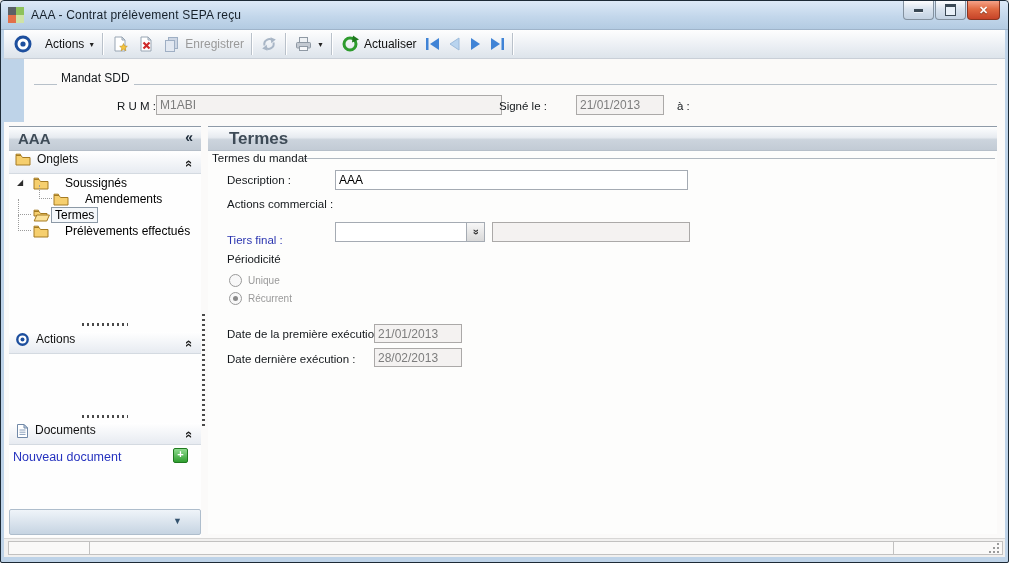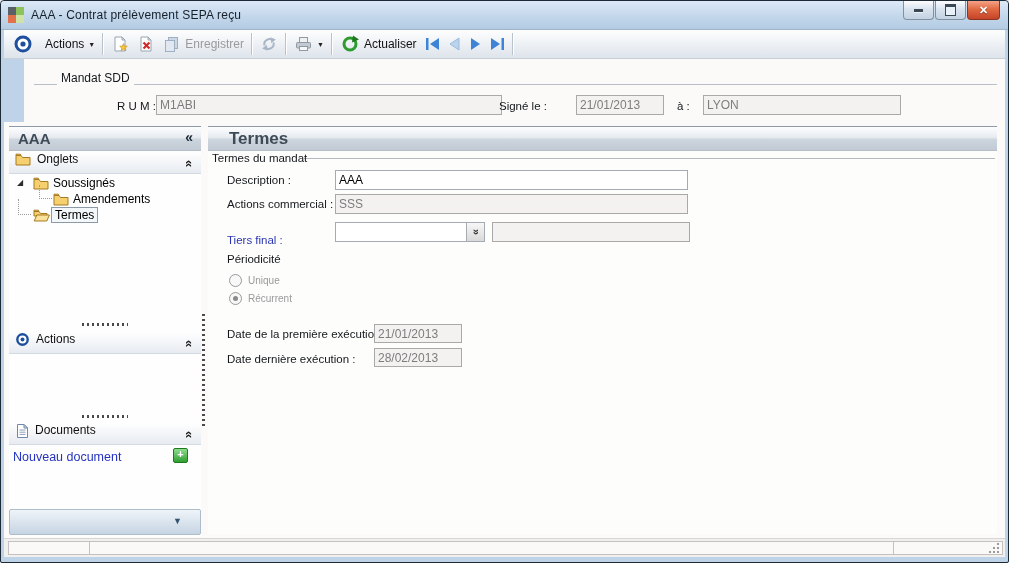--- a/index.html
+++ b/index.html
@@ -50,21 +50,21 @@
   .sidebar{position:absolute;left:5px;top:4px;width:192px;height:411px;background:#fefefe;}
   .sb-head{position:absolute;left:0;top:0;right:0;height:23px;font-size:15px;}
   .sb-head .t{margin-left:9px;}
   .sb-collapse{position:absolute;right:8px;top:2px;font-size:14px;font-weight:bold;color:#1c2a38;}
   .sb-sect{position:absolute;left:0;right:0;height:21px;font-size:12px;}
   .sb-sect .ic{margin:0 6px 0 6px;display:flex;}
   .sb-sect .chev{position:absolute;right:8px;top:4px;}
   .treerow{position:absolute;left:0;height:16px;display:flex;align-items:center;font-size:12px;color:#000;}
   .expander{position:absolute;left:6px;top:4px;font-size:8px;color:#2c2c2c;}
   .conn{position:absolute;border-left:1px dotted #9b9b9b;border-bottom:1px dotted #9b9b9b;}
-  .tlabel{margin-left:4px;}
+  .tlabel{margin-left:16px;}
   .tlabel.sel{border:1px solid #8c99a6;background:#f4f7fa;padding:0 3px;margin-left:1px;}
   .dots-h{position:absolute;height:3px;width:46px;left:73px;
           background:repeating-linear-gradient(90deg,#4a4a4a 0 2px,transparent 2px 5px);}
   .link{color:#2633bf;font-size:12.5px;}
   .plusbtn{position:absolute;width:13px;height:13px;border:1px solid #1f7a1f;border-radius:2px;
            background:linear-gradient(#8fdc8f,#2f9e2f);color:#fff;font-weight:bold;font-size:11px;line-height:11px;
            text-align:center;}
   .sb-footer{position:absolute;left:0;right:0;top:383px;height:26px;border:1px solid #aebdcc;border-radius:2px;
              background:linear-gradient(#eff4f9,#c6d4e2);box-sizing:border-box;}
   .sb-footer .arr{position:absolute;right:18px;top:6px;font-size:9px;color:#33526e;}
@@ -208,21 +208,20 @@
   </div>
 
   <div class="toppanel">
     <div class="grp-line" style="left:10px;right:8px;top:25px;"></div>
     <div class="grp-label" style="left:33px;top:12px;">Mandat SDD</div>
     <div class="flabel" style="left:20px;width:112px;top:41px;text-align:right;">R U M :</div>
     <input class="inp dis" style="left: 132px; top: 36px; width: 338px;" readonly="" value="M1ABI">
     <div class="flabel" style="left:475px;top:41px;">Signé le :</div>
     <input class="inp dis" style="left: 552px; top: 36px; width: 80px;" readonly="" value="21/01/2013">
     <div class="flabel" style="left:653px;top:41px;">à :</div>
-    <input class="inp dis" style="left: 679px; top: 36px; width: 190px;" readonly="" value="LYON">
   </div>
 
   <div class="bodyarea">
 
     <div class="sidebar">
       <div class="sb-head panelhead">
         <span class="t">AAA</span>
         <span class="sb-collapse">«</span>
       </div>
 
@@ -250,20 +249,27 @@
           </svg>
         <span class="tlabel">Amendements</span>
       </div>
       <div class="treerow" style="top:81px;left:24px;">
         <span class="conn" style="left:-15px;top:-8px;width:12px;height:15px;"></span>
         <svg width="17" height="14">
           <path d="M1 3.5 h5 l1.5 2 h6.5 v2.5 h-13 z M1 3.5 v-1.3 h4.3 l0.7 1.3" fill="#f6cf6e" stroke="#a57b22"></path>
           <path d="M3.8 7 h12.6 l-2.6 6 H1.2 z" fill="#fbe29a" stroke="#a57b22"></path>
         </svg>
         <span class="tlabel sel">Termes</span>
+      </div>
+      <div class="treerow" style="top:97px;left:24px;">
+        <span class="conn" style="left:-15px;top:-8px;width:12px;height:15px;"></span>
+        <svg width="16" height="14">
+            <path d="M1 3.5 h5 l1.5 2 h7.5 v7.5 h-14 z M1 3.5 v-1.3 h4.3 l0.7 1.3" fill="#f6cf6e" stroke="#a57b22"></path>
+          </svg>
+        <span class="tlabel">Prélèvements effectués</span>
       </div>
 
       <div class="dots-h" style="top:197px;"></div>
 
       <div class="sb-sect secthead" style="top:206px;">
         <span class="ic">
           <svg width="15" height="15">
               <circle cx="7.5" cy="7.5" r="5.2" fill="#fff" stroke="#1d4f9e" stroke-width="2.4"></circle>
               <circle cx="7.5" cy="7.5" r="2" fill="#1d4f9e"></circle>
             </svg>
@@ -303,21 +309,20 @@
         <span class="t">Termes</span>
       </div>
 
       <div class="grp-line" style="left:96px;right:2px;top:32px;background:#b0b8c0;"></div>
       <div class="flabel" style="left:4px;top:26px;font-size:11.5px;">Termes du mandat</div>
 
       <div class="flabel" style="left:19px;top:48px;">Description :</div>
       <input class="inp" style="left: 127px; top: 44px; width: 345px;" value="AAA">
 
       <div class="flabel" style="left:19px;top:72px;">Actions commercial :</div>
-      <input class="inp dis" style="left: 127px; top: 68px; width: 345px;" readonly="" value="SSS">
 
       <div class="flabel bluelbl" style="left:19px;top:108px;">Tiers final :</div>
       <div class="combo" style="left:127px;top:96px;width:150px;">
         <span class="cfield"></span>
         <span class="cbtn">
           <span class="chev-down">«</span>
         </span>
       </div>
       <input class="inp dis" style="left: 284px; top: 96px; width: 190px;" readonly="" value="">
 

